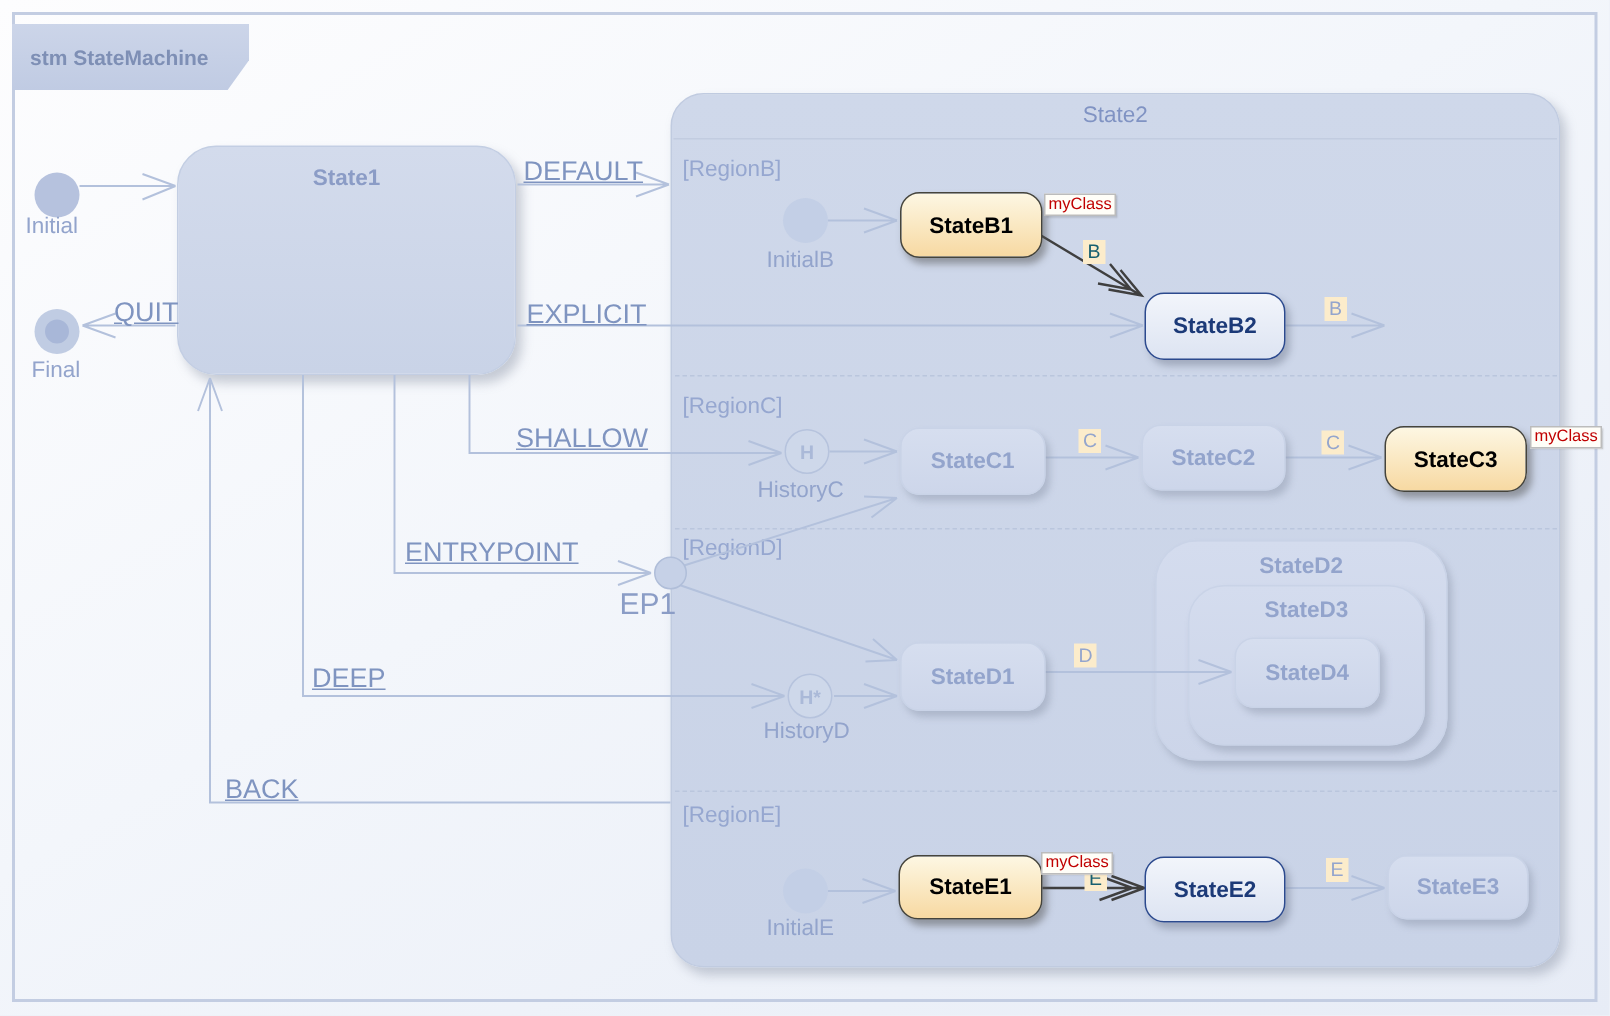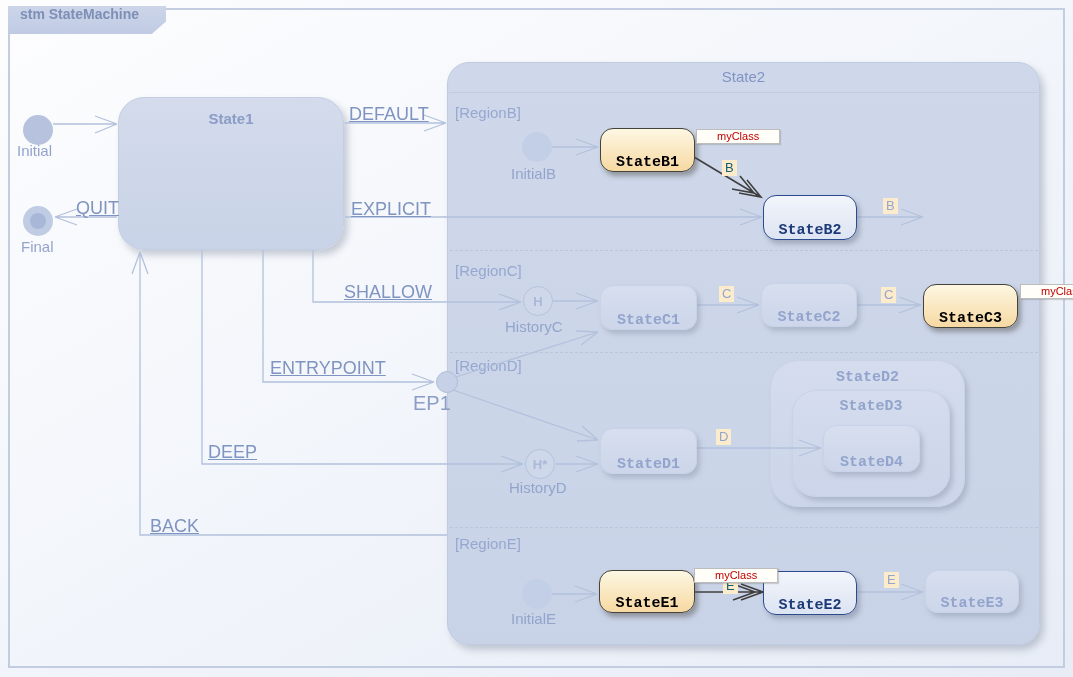--- a/index.html
+++ b/index.html
@@ -6,24 +6,24 @@
   body { font-family:"Liberation Sans", sans-serif; background:#eef1f8; }
   #canvas {
     position:relative; width:1073px; height:677px; overflow:hidden;
     background:linear-gradient(150deg,#fdfdfe 0%, #f3f6fb 45%, #e7ecf6 100%);
   }
   .frame-border {
     position:absolute; left:8px; top:8px; width:1057px; height:660px;
     border:2px solid #c3cde2; background:transparent;
   }
   .frame-tab {
-    position:absolute; left:8px; top:6px; width:158px; height:28px;
+    position:absolute; left:8px; top:16px; width:158px; height:44px;
     background:linear-gradient(180deg,#ccd5e9,#c0cbe3);
     clip-path:polygon(0 0, 100% 0, 100% 55%, 91% 100%, 0 100%);
-    display:flex; align-items:flex-start; padding-left:12px;
+    display:flex; align-items:center; padding-left:12px;
     font-weight:bold; font-size:14px; color:#7e8fb5;
   }
   .state2 {
     position:absolute; left:447px; top:62px; width:593px; height:583px;
     background:linear-gradient(180deg,#cfd8ea,#c9d3e7);
     border:1px solid #c0cbe0; border-radius:22px;
     box-shadow:4px 5px 7px rgba(125,135,155,.4);
   }
   .state2-title { position:absolute; left:447px; top:68px; width:593px; text-align:center;
     font-weight:normal; font-size:15px; color:#8093c3; }
@@ -31,38 +31,38 @@
     border-top:1px solid #c2cce0; }
   .divider { position:absolute; left:450px; width:588px; height:0; border-top:1px dashed #bac6dd; }
   .region-label { position:absolute; font-size:15px; color:#96a7d0; }
   .state1 {
     position:absolute; left:118px; top:97px; width:226px; height:153px;
     background:linear-gradient(180deg,#d3dbec,#c9d3e7);
     border:1px solid #c3cee3; border-radius:26px;
     box-shadow:4px 5px 7px rgba(125,135,155,.4);
     text-align:center; padding-top:12px; font-weight:bold; font-size:15px; color:#8b9cc6;
   }
-  .st { position:absolute; border-radius:13px; display:flex; align-items:flex-end;
-    justify-content:center; font-weight:bold; font-size:15px;font-family:Liberation Mono, monospace; }
+  .st { position:absolute; border-radius:13px; display:flex; align-items:center;
+    justify-content:center; font-weight:bold; font-size:15px; }
   .st-faded { background:linear-gradient(180deg,#d6deef,#cdd6ea); border:1px solid #c9d3e7;
     box-shadow:3px 4px 5px rgba(130,140,160,.4); color:#93a4cc; }
   .st-container { background:linear-gradient(180deg,#d4dcee,#ccd5e9); border:1px solid #c9d3e7;
     box-shadow:3px 4px 5px rgba(130,140,160,.4); color:#93a4cc;
     display:block; text-align:center; font-weight:bold; font-size:15px; }
   .st-orange { background:linear-gradient(180deg,#fdf7e3,#f7d9a2); border:1.5px solid #45443c;
     box-shadow:3px 4px 5px rgba(85,85,85,.5); color:#000; }
   .st-navy { background:linear-gradient(180deg,#f2f5fb,#dde4f2); border:1.3px solid #2c4a8e;
     box-shadow:3px 4px 5px rgba(110,120,140,.45); color:#1c3a78; }
   .circle { position:absolute; border-radius:50%; }
   .node-label { position:absolute; font-size:15px; color:#93a4cc;text-align:right; }
   .trans-label { position:absolute; font-size:18px; color:#7f94c0; white-space:nowrap;text-decoration:underline; }
   .evt { position:absolute; font-size:13px; line-height:16px; padding:0 3px;
     background:#fceccb; color:#94a5cd; }
   .evt-active { color:#175f70; }
-  .stereo { position:absolute; font-size:11px; line-height:13px; padding:0 20px;
+  .stereo { position:absolute; font-size:11px; line-height:13px; padding:0 2px;
     background:#fffef8; border:1px solid #bcbcbc; color:#c00000; white-space:nowrap;
     box-shadow:1px 1px 1px rgba(120,120,120,.3); }
   svg.lines { position:absolute; left:0; top:0; pointer-events:none; }
   svg .ln  { stroke:#b3c1dc; stroke-width:1.3; fill:none; }
   svg .lnd { stroke:#3f3f3f; stroke-width:1.6; fill:none; }
 </style>
 </head>
 <body>
 
 <div id="canvas">

